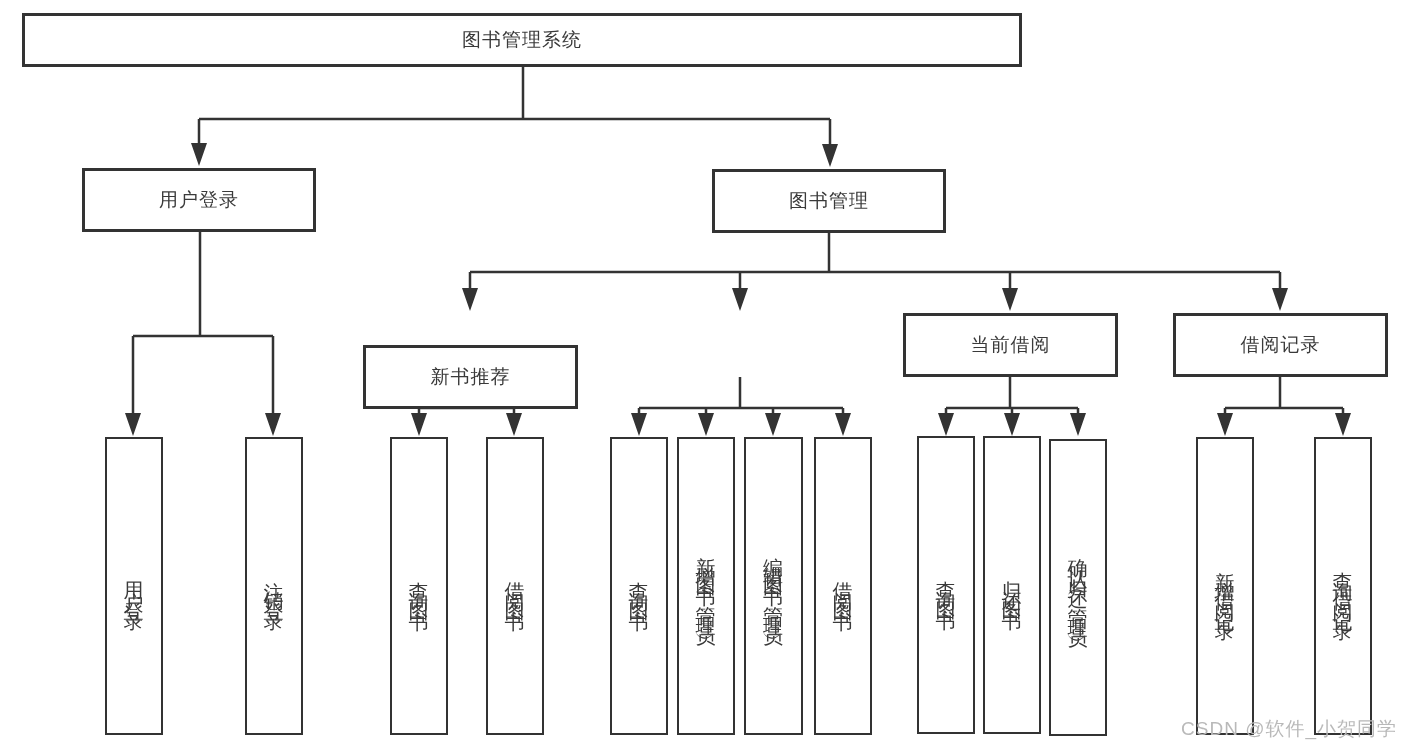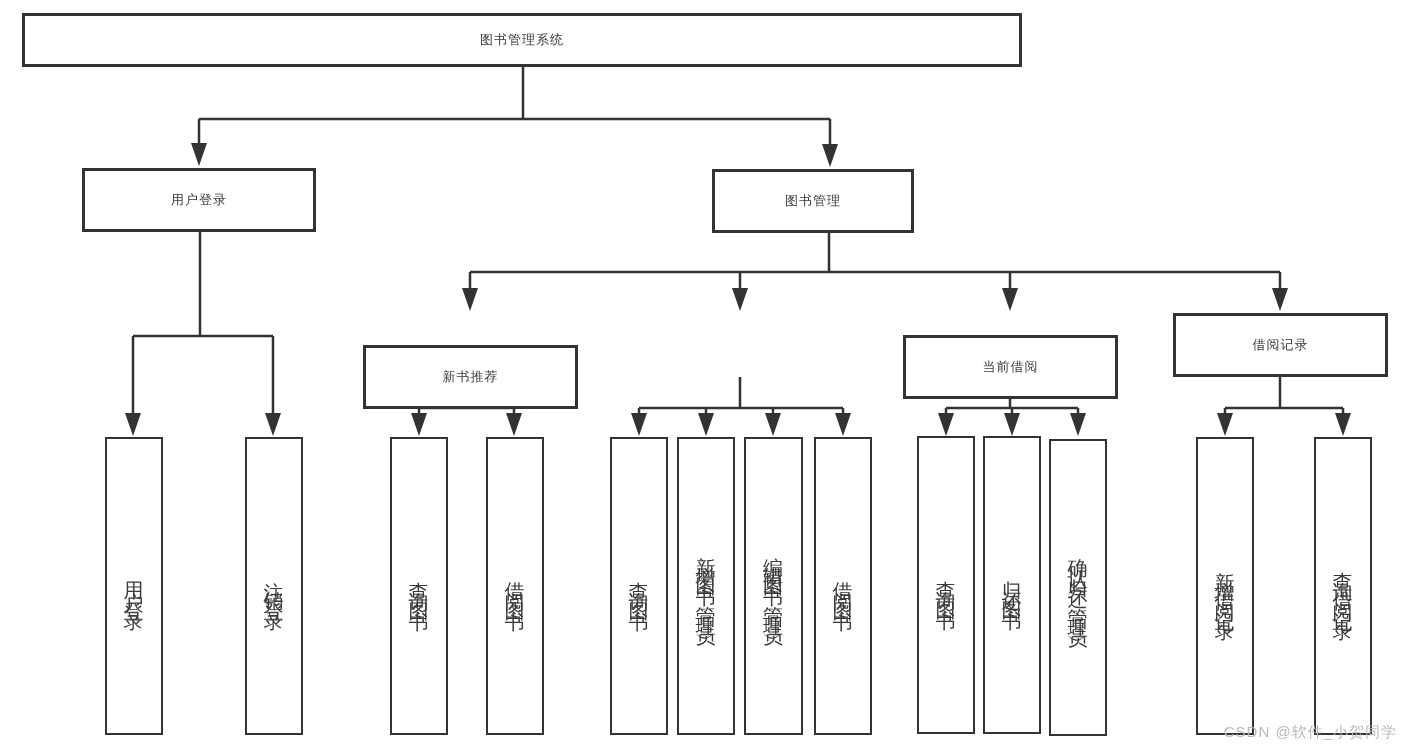--- a/index.html
+++ b/index.html
@@ -13,33 +13,33 @@
   .connectors{position:absolute;left:0;top:0;width:1405px;height:747px;z-index:1;}
   .node{
     position:absolute;
     box-sizing:border-box;
     background:#ffffff;
     border:3px solid #333333;
     color:#3a3a3a;
     display:flex;align-items:center;justify-content:center;
     z-index:2;
   }
-  .hbox{font-size:13px;letter-spacing:1px;}
+  .hbox{font-size:19px;letter-spacing:1px;}
   .leaf{
     border-width:2.5px;
     font-size:20px;
     writing-mode:vertical-rl;
     text-orientation:mixed;
     letter-spacing:10px;
     line-height:1;
   }
   .watermark{
     position:absolute;
     right:8px;bottom:5px;
-    font-size:15px;
+    font-size:19px;
     color:#b9b9b9;
     letter-spacing:1px;
     z-index:3;
     white-space:nowrap;
   }
 </style>
 </head>
 <body>
 
 <div class="canvas">
@@ -60,24 +60,24 @@
              M631 413 L647 413 L639 436 Z M698 413 L714 413 L706 436 Z
              M765 413 L781 413 L773 436 Z M835 413 L851 413 L843 436 Z
              M938 413 L954 413 L946 436 Z M1004 413 L1020 413 L1012 436 Z
              M1070 413 L1086 413 L1078 436 Z
              M1217 413 L1233 413 L1225 436 Z M1335 413 L1351 413 L1343 436 Z" fill="#333333" stroke="none"></path>
   </svg>
 
   <div class="node hbox" style="left:22px;top:13px;width:1000px;height:54px;">图书管理系统</div>
 
   <div class="node hbox" style="left:82px;top:168px;width:234px;height:64px;">用户登录</div>
-  <div class="node hbox" style="left:712px;top:169px;width:202px;height:64px;">图书管理</div>
+  <div class="node hbox" style="left:712px;top:169px;width:234px;height:64px;">图书管理</div>
 
   <div class="node hbox" style="left:363px;top:313px;width:215px;height:64px;margin-top:32px;">新书推荐</div>
-  <div class="node hbox" style="left:903px;top:313px;width:215px;height:64px;margin-top:22px;">当前借阅</div>
+  <div class="node hbox" style="left:903px;top:313px;width:215px;height:64px;">当前借阅</div>
   <div class="node hbox" style="left:1173px;top:313px;width:215px;height:64px;">借阅记录</div>
 
   <div class="node leaf" style="left:105px;top:437px;width:58px;height:298px;">用户登录</div>
   <div class="node leaf" style="left:245px;top:437px;width:58px;height:298px;">注销登录</div>
 
   <div class="node leaf" style="left:390px;top:437px;width:58px;height:298px;">查询图书</div>
   <div class="node leaf" style="left:486px;top:437px;width:58px;height:298px;">借阅图书</div>
 
   <div class="node leaf" style="left:610px;top:437px;width:58px;height:298px;">查询图书</div>
   <div class="node leaf" style="left:677px;top:437px;width:58px;height:298px;">新增图书（管理员）</div>

